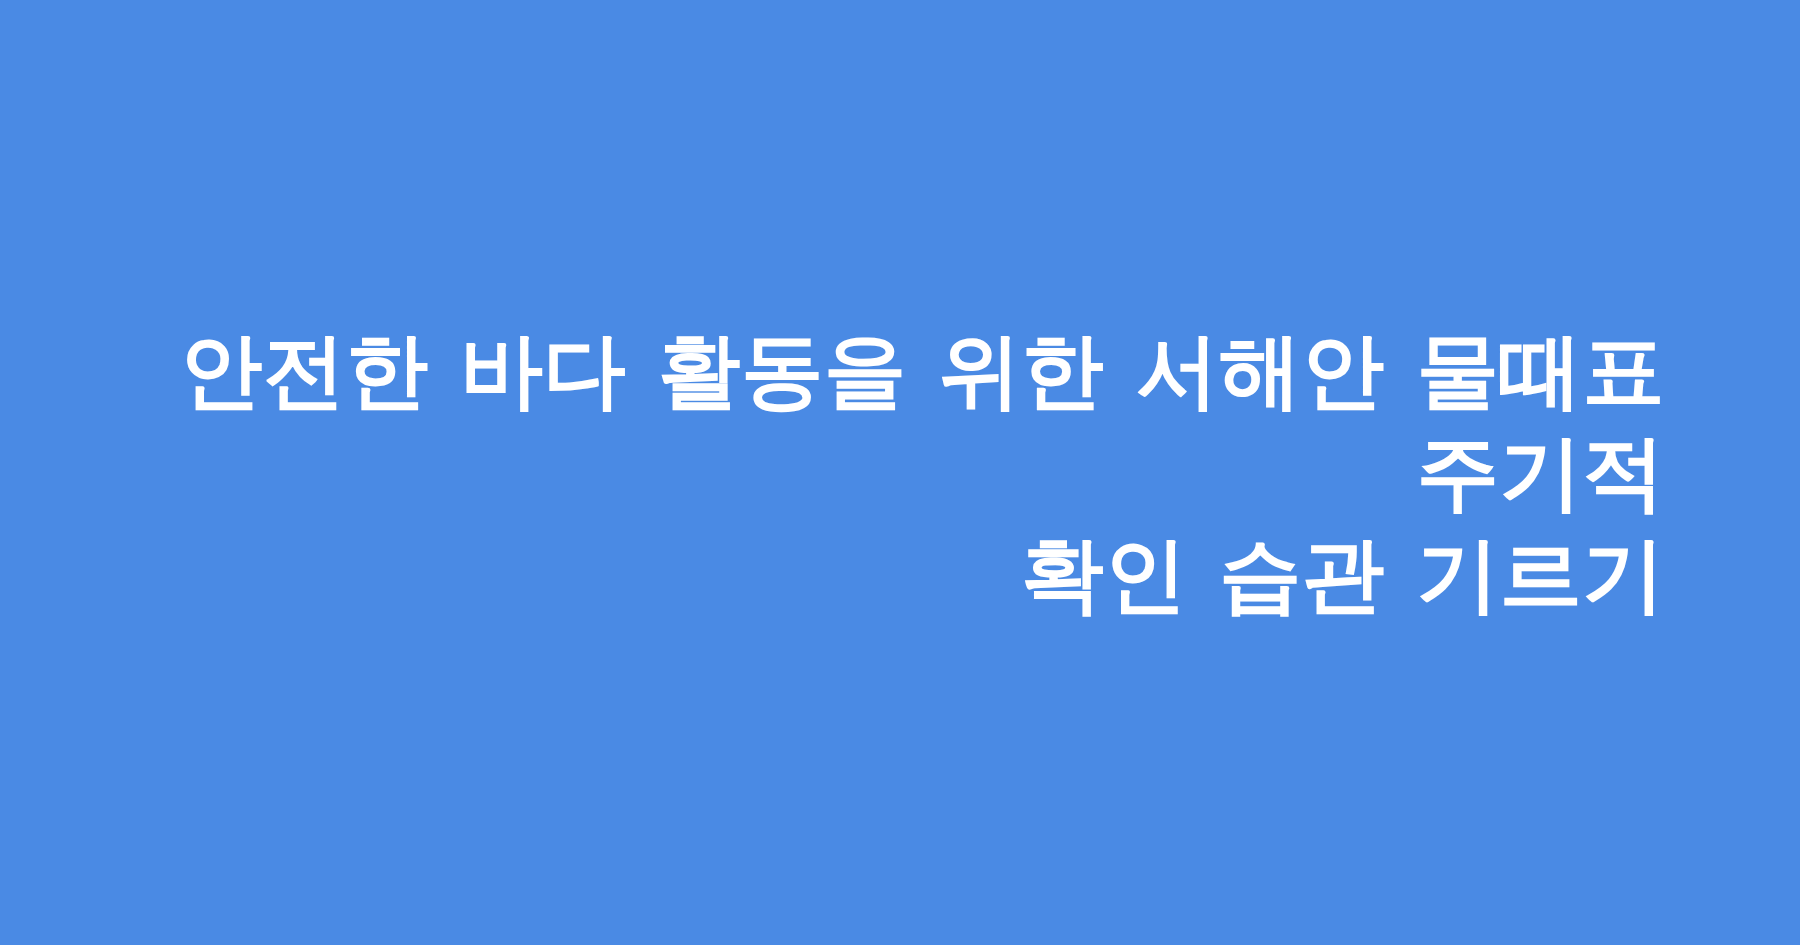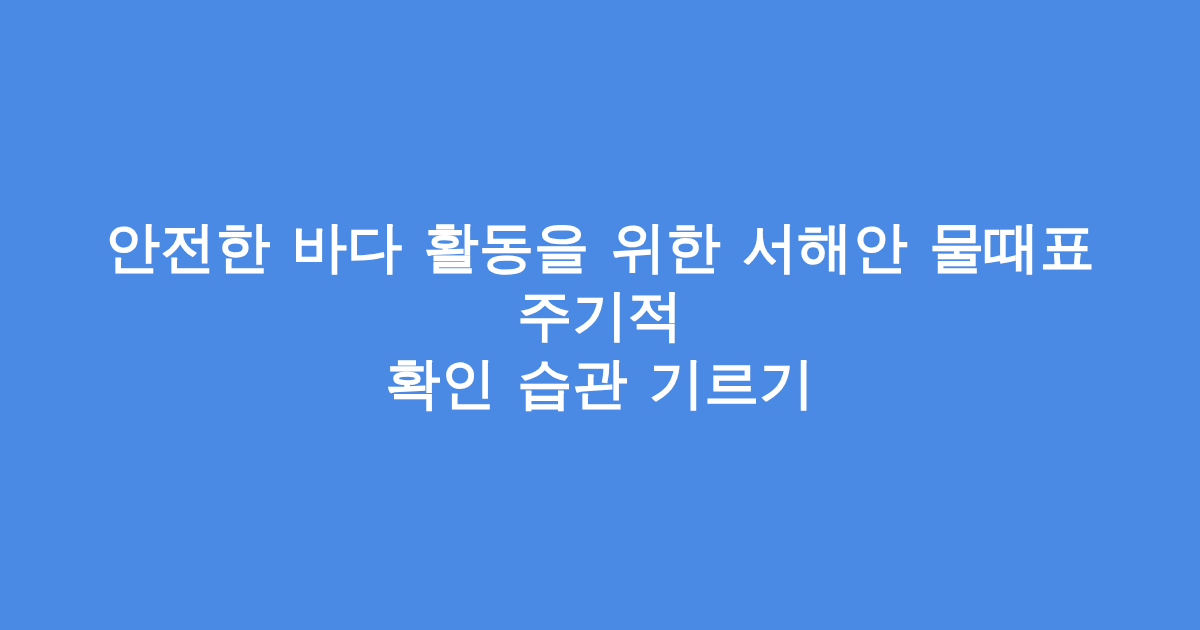--- a/index.html
+++ b/index.html
@@ -23,21 +23,21 @@
     display: flex;
     align-items: center;
     justify-content: center;
     background-color: #4a8ae4;
   }
 
   #headline-block {
     box-sizing: border-box;
     width: 1040px;
     padding: 0 10px;
-    text-align: center;
+    text-align: right;
   }
 
   #headline-text {
     margin: 0;
     color: #ffffff;
     font-family: "DejaVu Sans", "Liberation Sans", sans-serif;
     font-size: 55px;
     font-weight: 700;
     line-height: 68px;
     letter-spacing: 0.2px;

